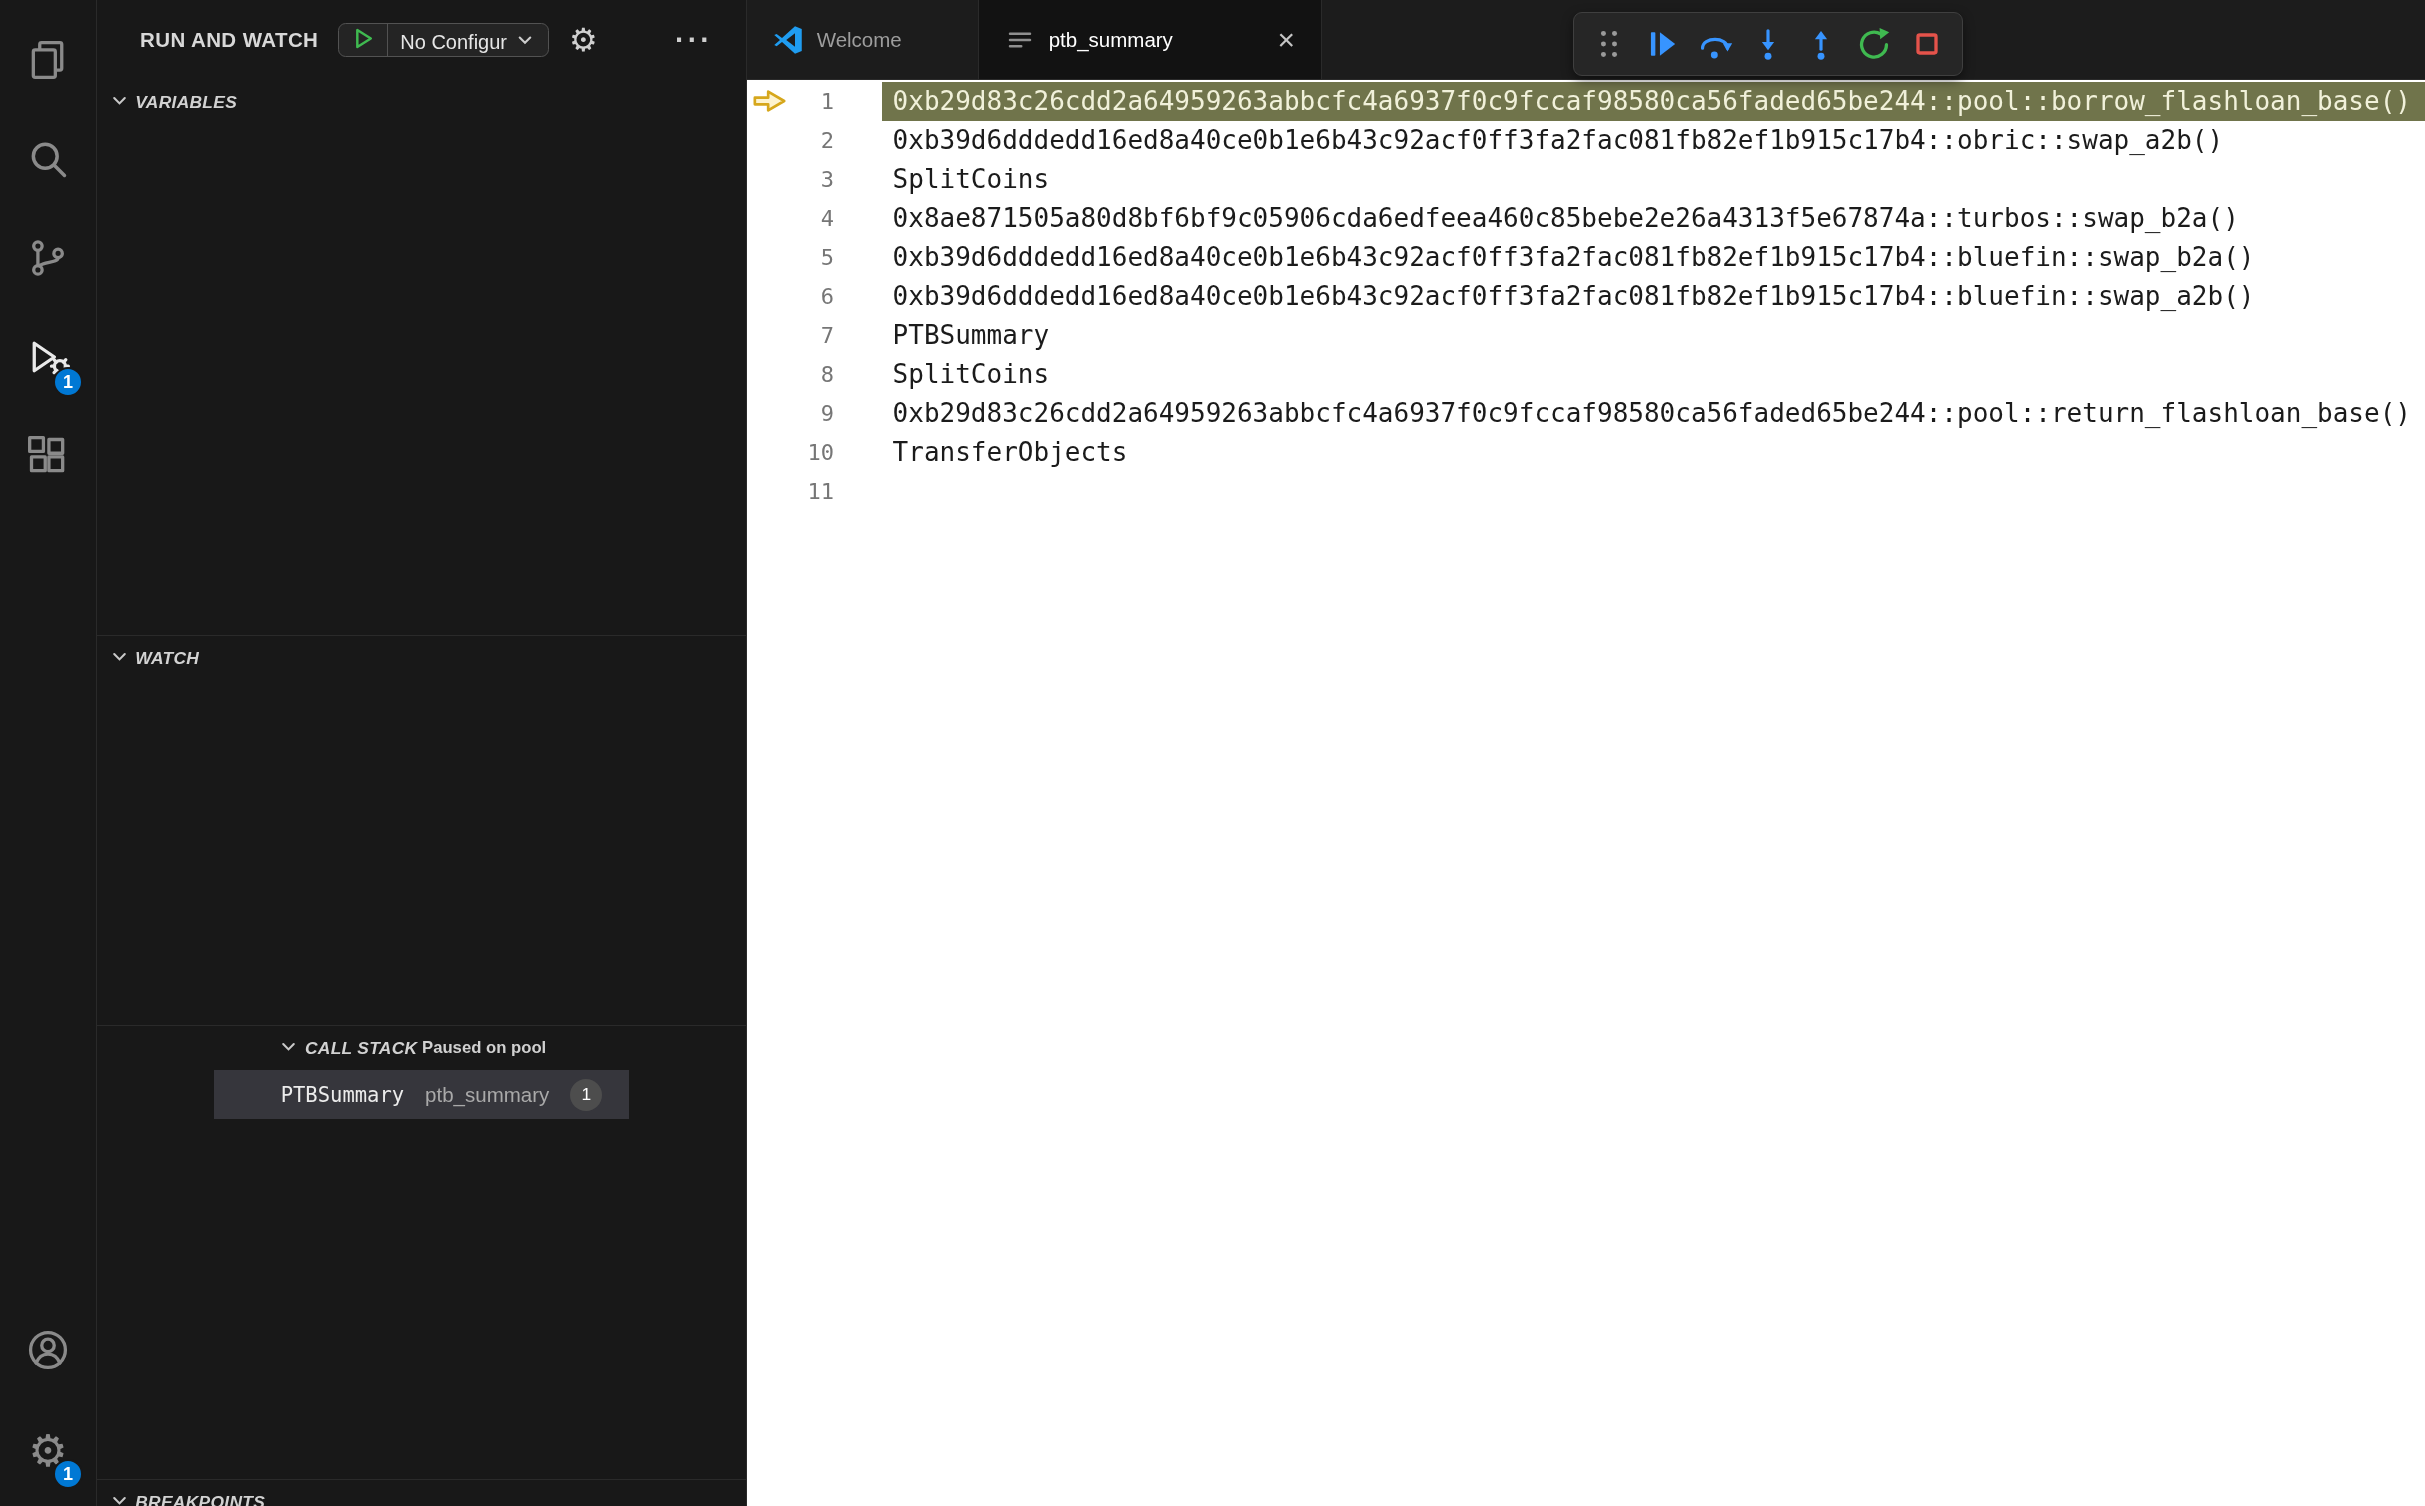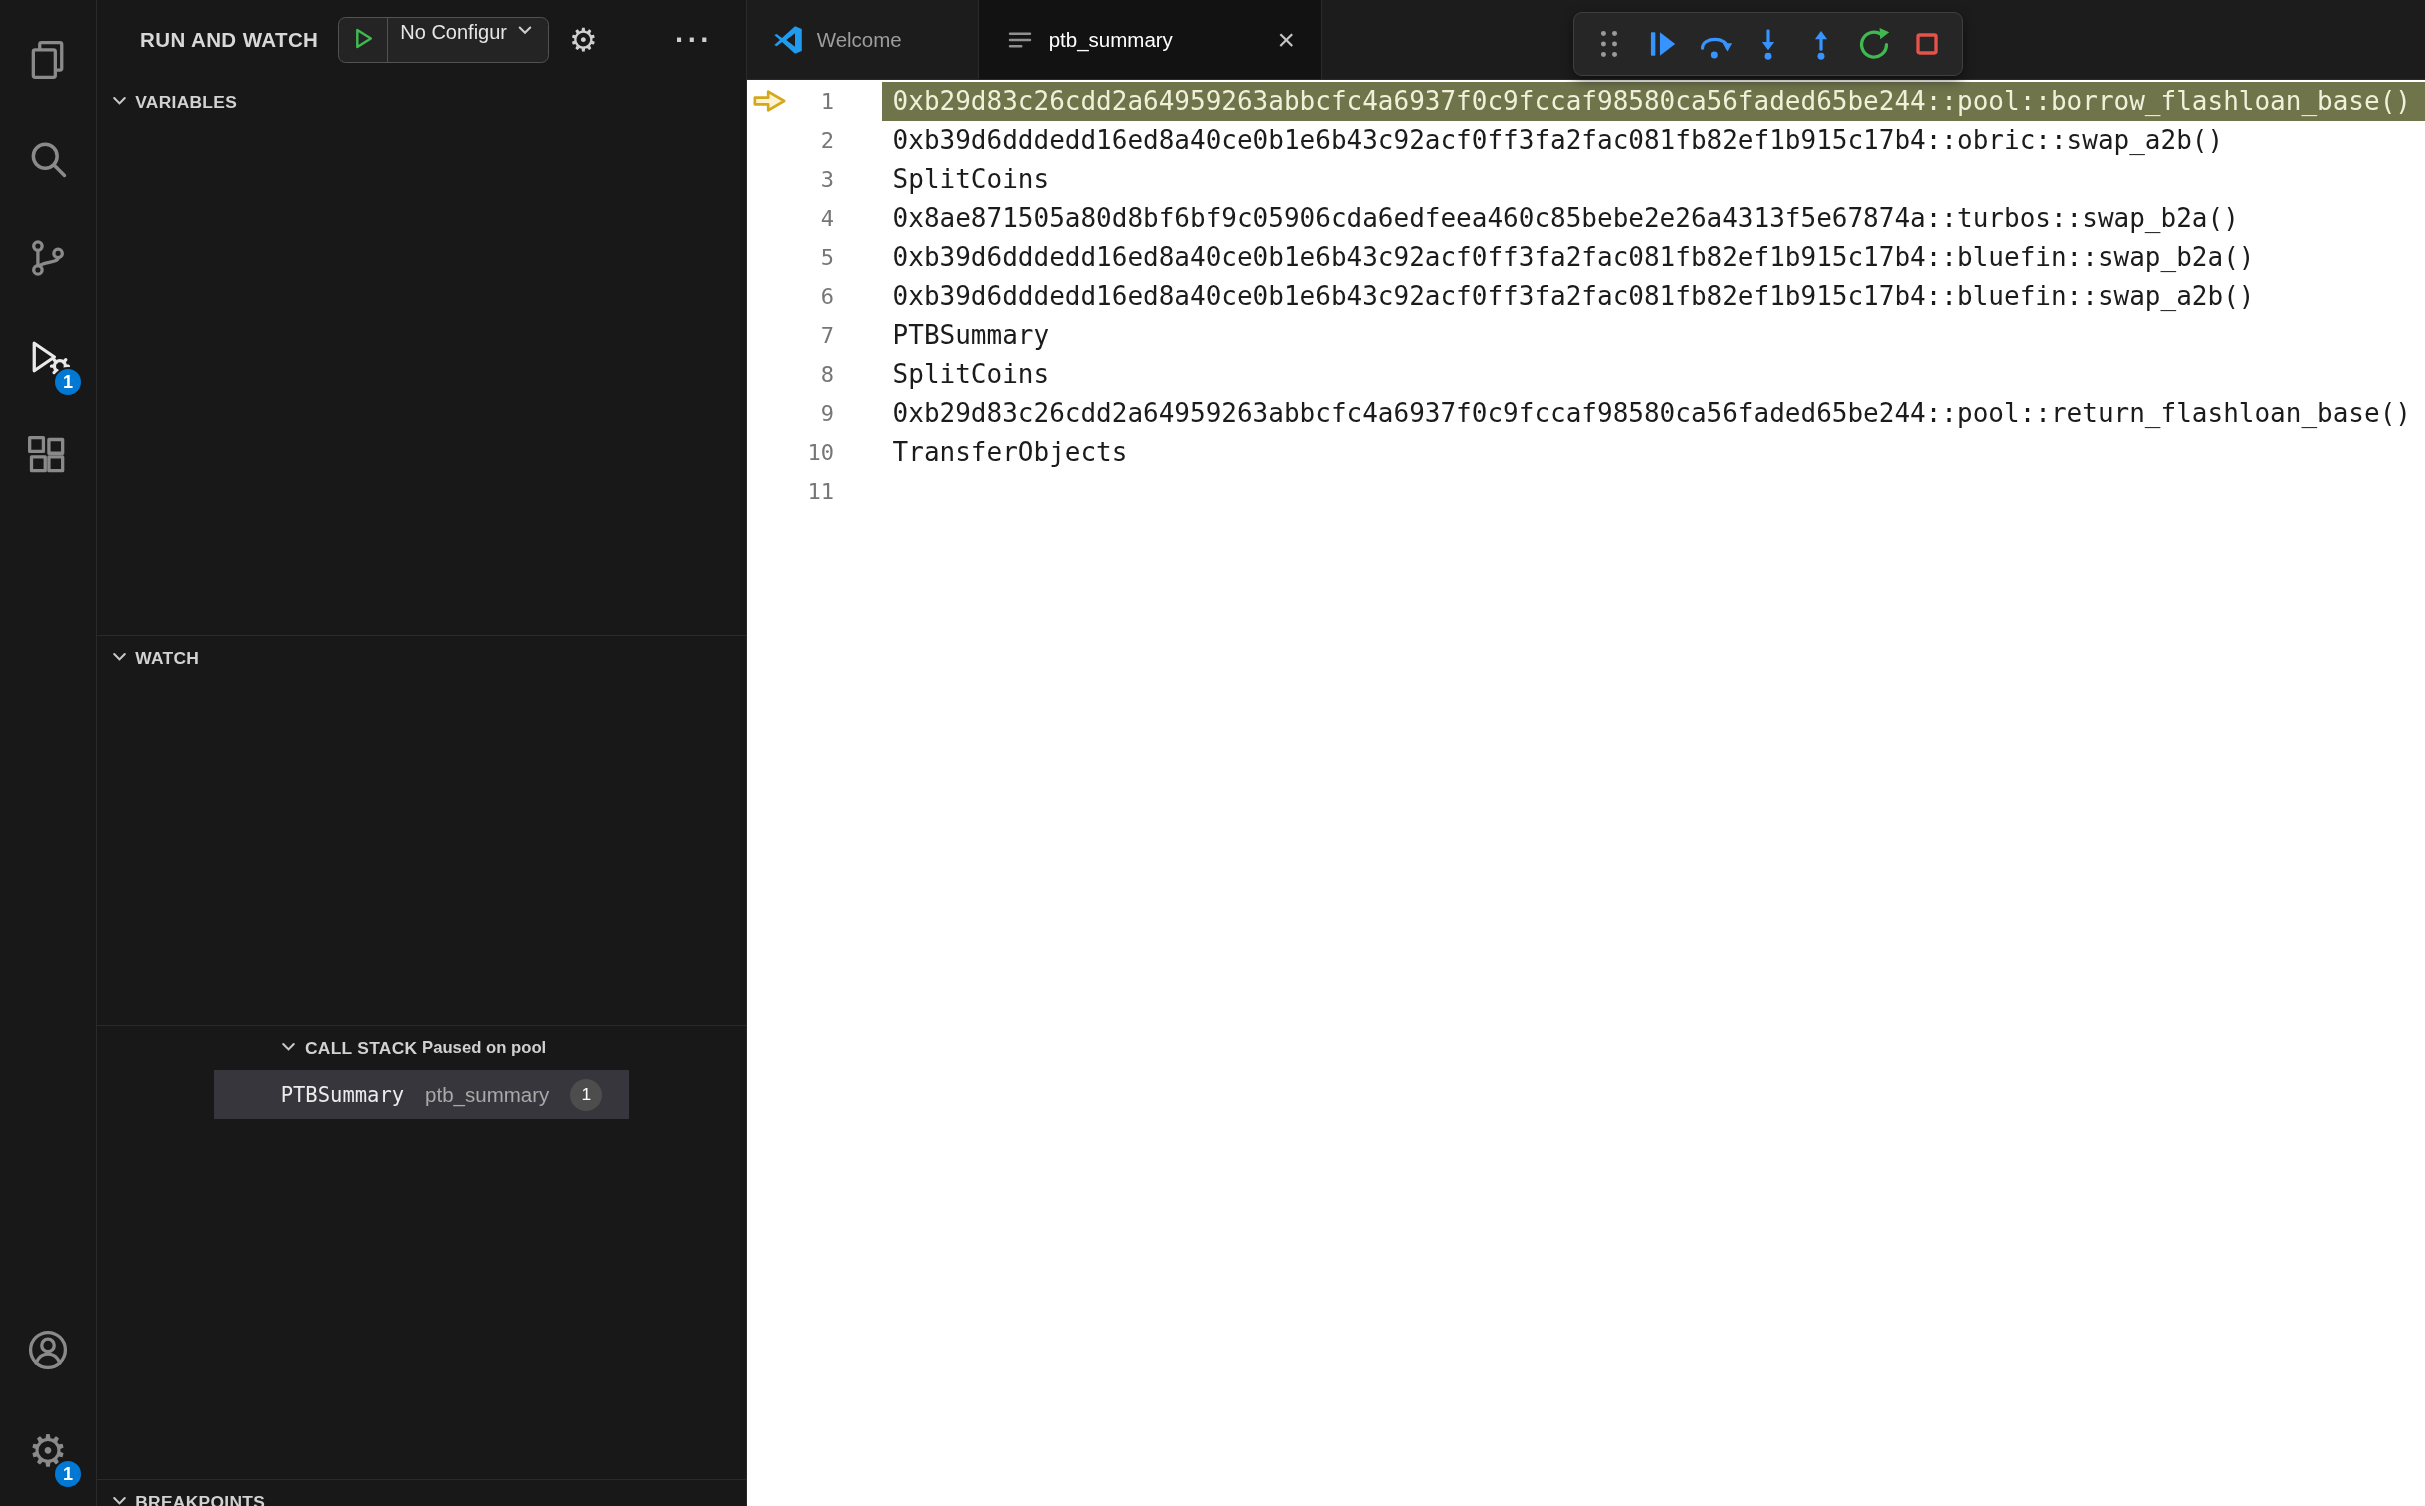--- a/index.html
+++ b/index.html
@@ -18,36 +18,36 @@
   .ab-badge { position:absolute; right:4.6px; bottom:10.6px; min-width:30px; height:30px; padding:0 4.6px;
               border-radius:15px; background:#0078d4; color:#fff; font-size:18px; font-weight:700;
               display:flex; align-items:center; justify-content:center; border:2.3px solid #181818; }
   .gear-glyph { font-size:44px; line-height:1; color:#8a8a8a; }
 
   
   .sidebar { flex:0 0 650px; background:#181818; border-right:0.8px solid #2a2a2a;
              display:flex; flex-direction:column; overflow:hidden; color:#cccccc; }
   .sidebar-header { flex:0 0 80px; display:flex; align-items:center; gap:20px; padding:0 33px 0 43px; }
   .sidebar-title { font-size:20.5px; font-weight:700; color:#d8d8d8; letter-spacing:0.4px; white-space:nowrap; }
-  .debug-start-group { display:flex; align-items:flex-start; height:46px; border:1.5px solid #525252;
+  .debug-start-group { display:flex; align-items:flex-end; height:34px; border:1.5px solid #525252;
                        border-radius:7.6px; background:#242424; overflow:hidden; }
   .debug-start-btn { width:49px; height:100%; display:flex; align-items:center; justify-content:center;
                      border-right:1.5px solid #525252; cursor:pointer; }
   .debug-start-btn svg { width:27px; height:27px; }
   .config-dropdown { display:flex; align-items:center; gap:6px; padding:0 12px; font-size:20px;
                      color:#e6e6e6; white-space:nowrap; cursor:pointer; }
   .config-dropdown svg { width:23px; height:23px; }
   .hdr-gear { font-size:32px; line-height:1; color:#cfcfcf; cursor:pointer; }
   .hdr-ellipsis { font-size:29px; font-weight:700; letter-spacing:3px; color:#cfcfcf; cursor:pointer; }
   .hdr-grow { flex:1; }
 
   .section { display:flex; flex-direction:column; overflow:hidden; }
   .section-header { flex:0 0 44px; display:flex; align-items:center; gap:4.6px; padding:0 30px 0 10.6px; cursor:pointer; }
   .section-header svg { width:23px; height:23px; flex:0 0 23px; }
-  .section-label { font-size:17.4px; font-weight:700; color:#d2d2d2; letter-spacing:0.3px; }
+  .section-label { font-size:17.4px; font-weight:700; color:#d2d2d2; letter-spacing:0.3px;font-style:italic; }
   .section-status { margin-left:auto; font-size:16.7px; font-weight:700; color:#d0d0d0; }
   .sec-variables { flex:0 0 555px; }
   .sec-watch { flex:0 0 390px; border-top:0.8px solid #2a2a2a; }
   .sec-callstack { flex:0 0 454px; border-top:0.8px solid #2a2a2a;align-items:center; }
   .sec-breakpoints { flex:1 1 auto; border-top:0.8px solid #2a2a2a; }
 
   .callstack-row { height:49px; display:flex; align-items:center; background:#36363c;
                    padding:0 27px 0 67px; gap:21px; cursor:pointer; }
   .frame-name { font-family:"DejaVu Sans Mono", monospace; font-size:20.5px; color:#ececec; }
   .frame-file { margin-left:auto; font-size:20.5px; color:#a9a9a9; }

